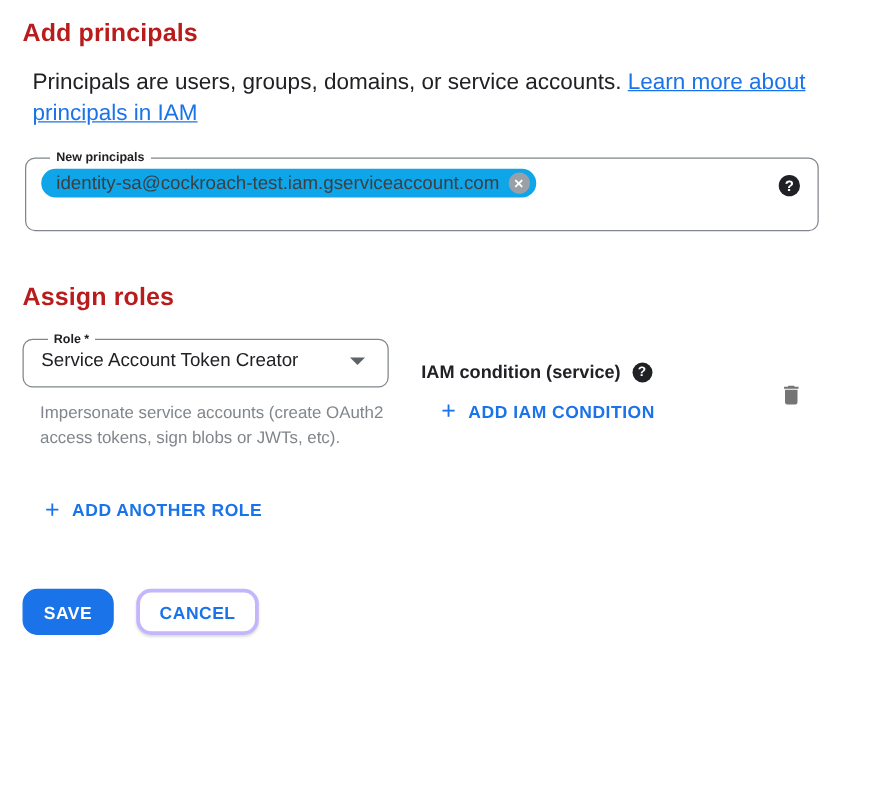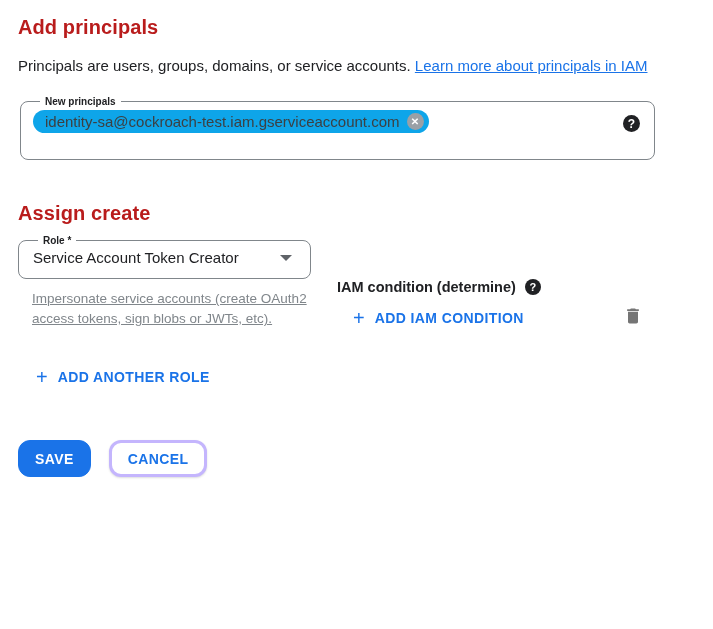--- a/index.html
+++ b/index.html
@@ -13,22 +13,22 @@
   }
   .page { padding: 16px 18px 0 18px; }
 
   h1, h2 {
     font-size: 20px; font-weight: 700; margin: 0;
     letter-spacing: 0.1px; color: #b91c1c;
   }
   h2 { margin-top: 42px; }
 
   p.desc {
-    margin: 14px 0 0 0; width: 648px;
-    font-size: 15px; line-height: 25px; color: #202124;
+    margin: 14px 0 0 8px; width: 648px;
+    font-size: 18px; line-height: 25px; color: #202124;
   }
   a.link { color: #1a73e8; text-decoration: underline; cursor: pointer; }
 
   fieldset.outlined-field {
     margin: 16px 0 0 2px; padding: 0 12px;
     border: 1px solid #80868b; border-radius: 8px;
     min-inline-size: 0;
   }
   fieldset.outlined-field legend {
     font-size: 10px; font-weight: 700; color: #202124;
@@ -52,36 +52,36 @@
     font-size: 10px; font-weight: 700; cursor: pointer; flex: none;
   }
   .help-icon {
     width: 17px; height: 17px; border-radius: 50%;
     background: #202124; color: #ffffff;
     display: flex; align-items: center; justify-content: center;
     font-size: 12px; font-weight: 700; cursor: pointer; flex: none;
   }
   .field-body .help-icon { margin: 5px 2px 0 0; }
 
-  .role-row { display: flex; align-items: flex-end; margin-top: 8px; width: 677px; }
+  .role-row { display: flex; align-items: center; margin-top: 14px; width: 677px; }
   .role-col { width: 295px; }
   fieldset.role-select { margin: 0; width: 293px; cursor: pointer; }
   .select-body {
     display: flex; align-items: center; justify-content: space-between;
     padding: 1px 4px 12px 2px;
   }
   .select-value { font-size: 15px; color: #202124; }
   .dropdown-arrow {
     width: 0; height: 0;
     border-left: 6px solid transparent; border-right: 6px solid transparent;
     border-top: 6px solid #5f6368; margin-right: 2px;
   }
   .helper {
     margin: 10px 0 0 14px; width: 276px;
-    font-size: 13.5px; line-height: 20px; color: #80868b; text-decoration: underline;
+    font-size: 13.5px; line-height: 20px; color: #80868b;
   }
 
   .condition-col { margin-left: 24px; }
   .condition-label-row { display: flex; align-items: center; gap: 9px; margin-top: 6px; }
   .condition-label { font-size: 14.5px; font-weight: 700; color: #202124; }
   .condition-label-row .help-icon { width: 16px; height: 16px; font-size: 11px; }
 
   .text-button {
     display: inline-flex; align-items: center; gap: 10px;
     background: none; border: none; padding: 0; cursor: pointer;
@@ -128,37 +128,37 @@
         <span class="chip">
           <span>identity-sa@cockroach-test.iam.gserviceaccount.com</span>
           <span class="chip-remove">✕</span>
         </span>
         <span class="help-icon">?</span>
       </div>
     </fieldset>
   </section>
 
   <section>
-    <h2>Assign create</h2>
+    <h2>Assign roles</h2>
 
     <div class="role-row">
       <div class="role-col">
         <fieldset class="outlined-field role-select">
           <legend>Role *</legend>
           <div class="select-body">
             <span class="select-value">Service Account Token Creator</span>
             <span class="dropdown-arrow"></span>
           </div>
         </fieldset>
         <p class="helper">Impersonate service accounts (create OAuth2 access tokens, sign blobs or JWTs, etc).</p>
       </div>
 
       <div class="condition-col">
         <div class="condition-label-row">
-          <span class="condition-label">IAM condition (determine)</span>
+          <span class="condition-label">IAM condition (service)</span>
           <span class="help-icon">?</span>
         </div>
         <button class="text-button add-condition">
           <span class="plus">+</span>
           <span>ADD IAM CONDITION</span>
         </button>
       </div>
 
       <div class="delete-col">
         <button class="icon-button">

